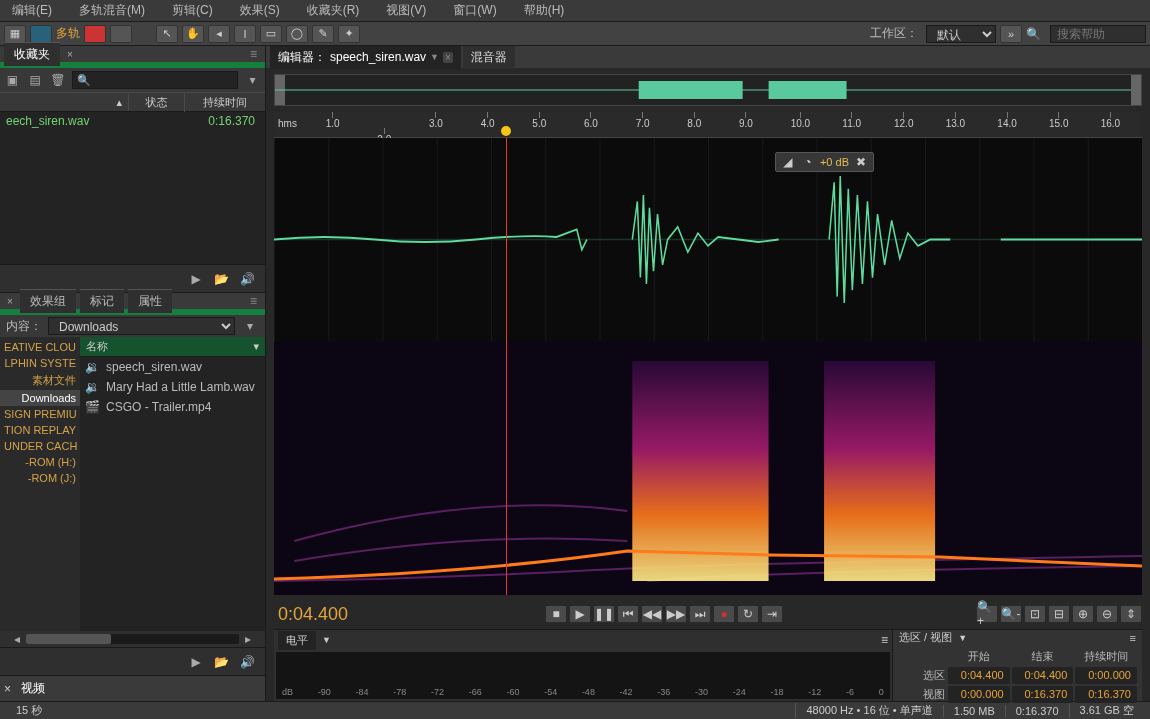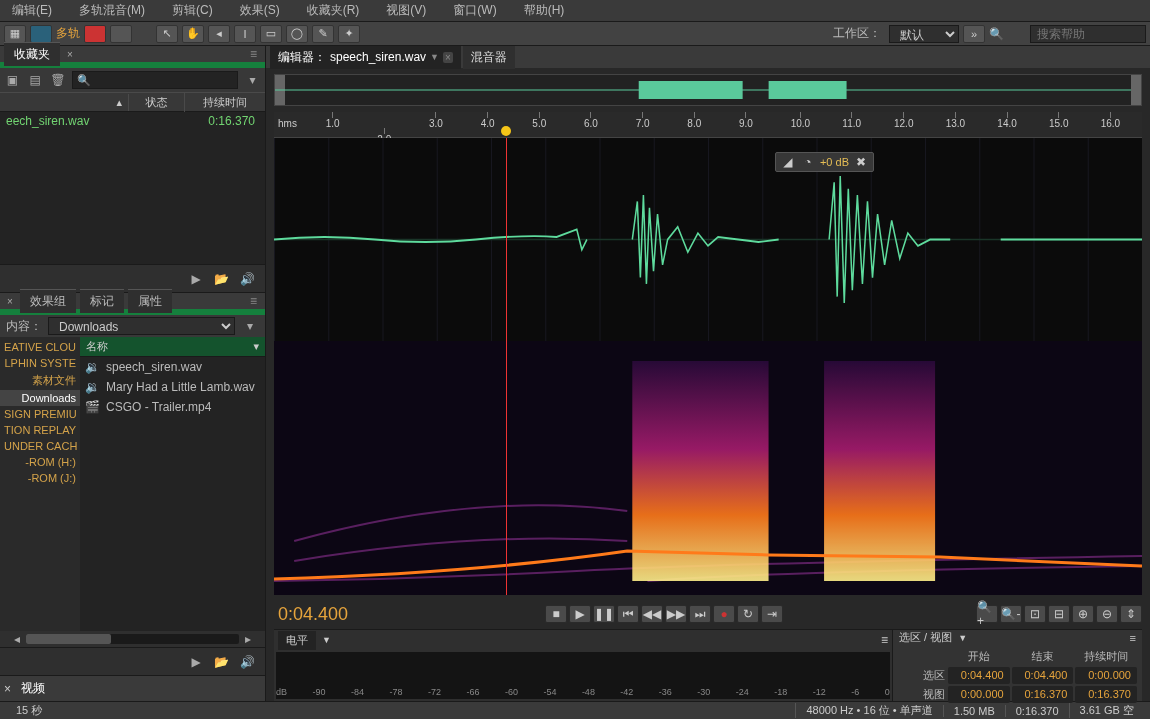--- a/index.html
+++ b/index.html
@@ -5,21 +5,21 @@
 *{margin:0;padding:0;box-sizing:border-box;font-family:"Microsoft YaHei",Arial,sans-serif;user-select:none}
 body{background:#282828;color:#ccc;font-size:12px;width:1150px;height:719px;overflow:hidden;position:relative}
 .menubar{height:22px;background:#3a3a3a;border-bottom:1px solid #1a1a1a;display:flex;align-items:center;padding:0 6px;gap:15px}
 .menubar .mi{color:#bbb;padding:2px 6px;cursor:pointer}
 .toolbar{height:24px;background:#424242;display:flex;align-items:center;padding:0 4px;gap:4px;border-bottom:1px solid #1a1a1a}
 .tb-btn{width:22px;height:18px;background:#555;border:1px solid #333;border-radius:2px;display:flex;align-items:center;justify-content:center;cursor:pointer;color:#ccc;font-size:11px}
 .tb-btn.on{background:#2a617a}
 .spacer{flex:1}
 .ws-label{color:#bbb;font-size:12px;margin-right:4px}
 .ws-select{background:#2f2f2f;border:1px solid #1a1a1a;color:#ccc;padding:1px 18px 1px 6px;font-size:12px;height:18px}
-.search-box{background:#2f2f2f;border:1px solid #1a1a1a;color:#999;padding:1px 6px;font-size:12px;height:18px;width:116px;margin-left:21px}
+.search-box{background:#2f2f2f;border:1px solid #1a1a1a;color:#999;padding:1px 6px;font-size:12px;height:18px;width:96px;margin-left:4px}
 .search-icon{width:16px;height:16px;display:inline-flex;align-items:center;justify-content:center;color:#ccc}
 svg{display:block}
 
 .main{display:flex;height:calc(719px - 22px - 24px - 18px)}
 .left-col{width:266px;display:flex;flex-direction:column;border-right:1px solid #1a1a1a}
 .right-col{flex:1;display:flex;flex-direction:column;min-width:0}
 
 .panel-tabs{height:22px;background:#3a3a3a;border-bottom:6px solid #15803d;display:flex;align-items:center;padding:0 4px;gap:4px}
 .panel-tabs .tab{padding:3px 10px;color:#bbb;background:#2f2f2f;border-top:1px solid #555;cursor:pointer;font-size:12px}
 .panel-tabs .tab.active{color:#fff}
@@ -91,21 +91,21 @@
 .transport{display:flex;align-items:center;gap:2px;margin-left:auto;margin-right:auto}
 .t-btn{width:22px;height:18px;background:#4a4a4a;border:1px solid #2a2a2a;border-radius:2px;display:flex;align-items:center;justify-content:center;cursor:pointer}
 .t-btn.rec{color:#c33}
 .zoom-controls{display:flex;gap:2px}
 
 .levels-panel{height:72px;background:#2f2f2f;margin:0 8px 0 8px;border-top:1px solid #1a1a1a;display:flex}
 .levels-left{flex:1;display:flex;flex-direction:column}
 .lv-tabs{height:20px;display:flex;align-items:center;padding:0 4px;gap:6px}
 .lv-tabs .tab{padding:2px 8px;background:#232323;color:#ccc;font-size:11px;cursor:pointer}
 .lv-meter{flex:1;background:#141414;margin:2px;position:relative}
-.lv-scale{position:absolute;bottom:0;left:0;right:0;height:12px;display:flex;justify-content:space-between;padding:0 0;font-size:9px;color:#888}
+.lv-scale{position:absolute;bottom:0;left:0;right:0;height:12px;display:flex;justify-content:space-between;padding:0 6px;font-size:9px;color:#888}
 
 .sel-panel{width:250px;background:#333;border-left:1px solid #1a1a1a;display:flex;flex-direction:column;font-size:11px}
 .sel-header{height:20px;display:flex;align-items:center;padding:0 6px;gap:6px}
 .sel-grid{display:grid;grid-template-columns:50px 1fr 1fr 1fr;padding:2px 4px}
 .sel-grid .hd{text-align:center;color:#bbb;padding:2px}
 .sel-grid .lbl{color:#bbb;padding:2px;text-align:right}
 .sel-grid .val{color:#e6a43c;text-align:right;padding:2px 6px;background:#232323;margin:1px;border-radius:2px}
 
 .statusbar{height:18px;background:#3a3a3a;border-top:1px solid #1a1a1a;display:flex;align-items:center;font-size:11px;color:#ccc;padding:0 6px}
 .statusbar .sb-item{padding:0 10px;border-left:1px solid #555}

